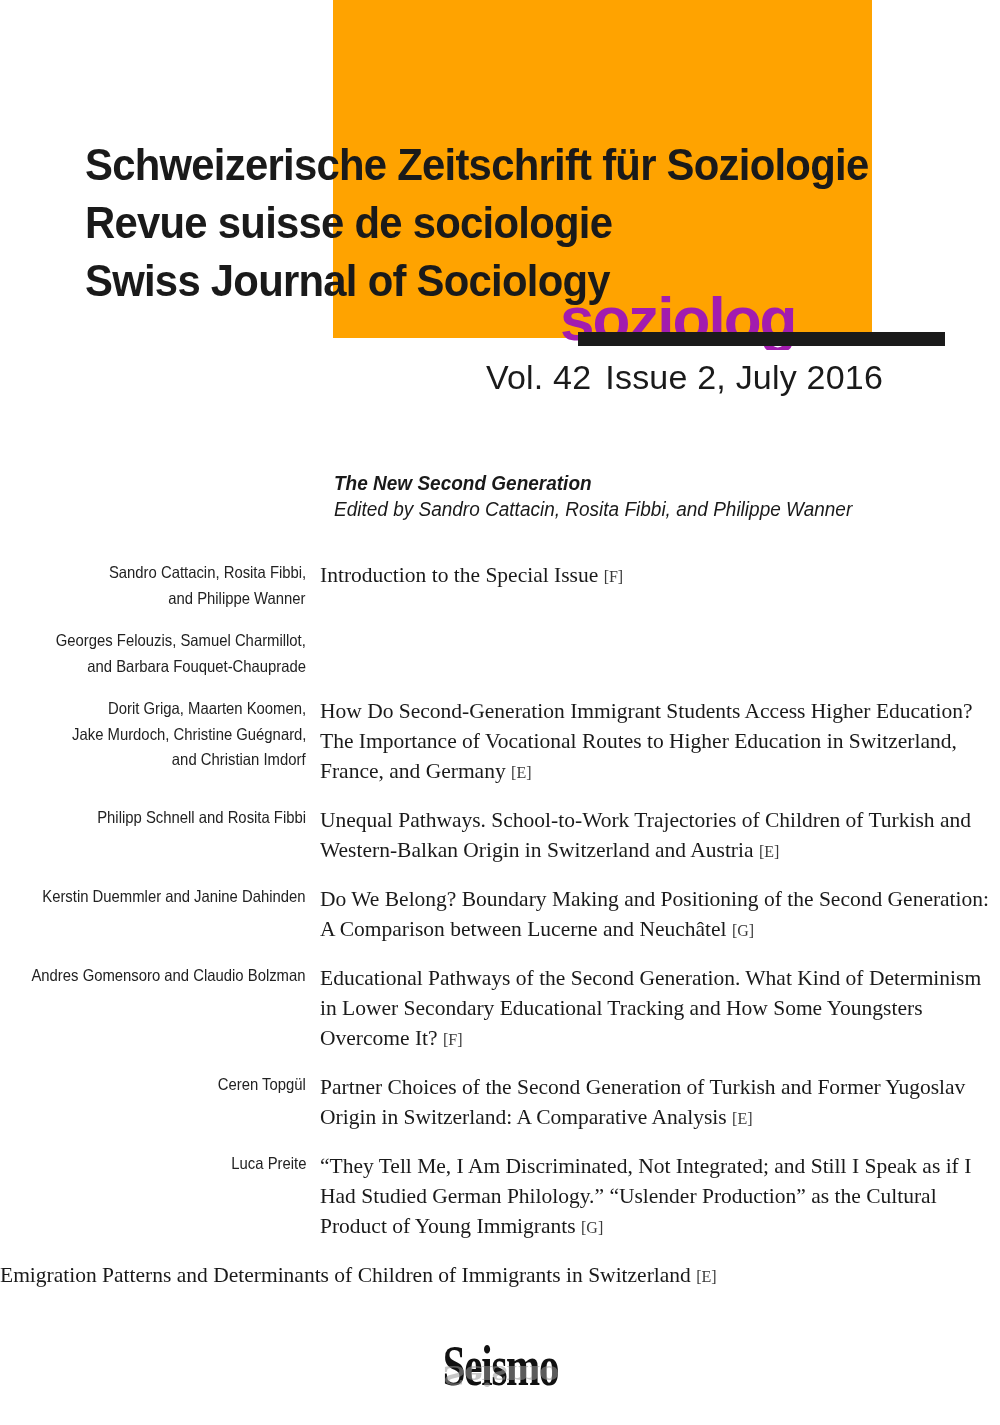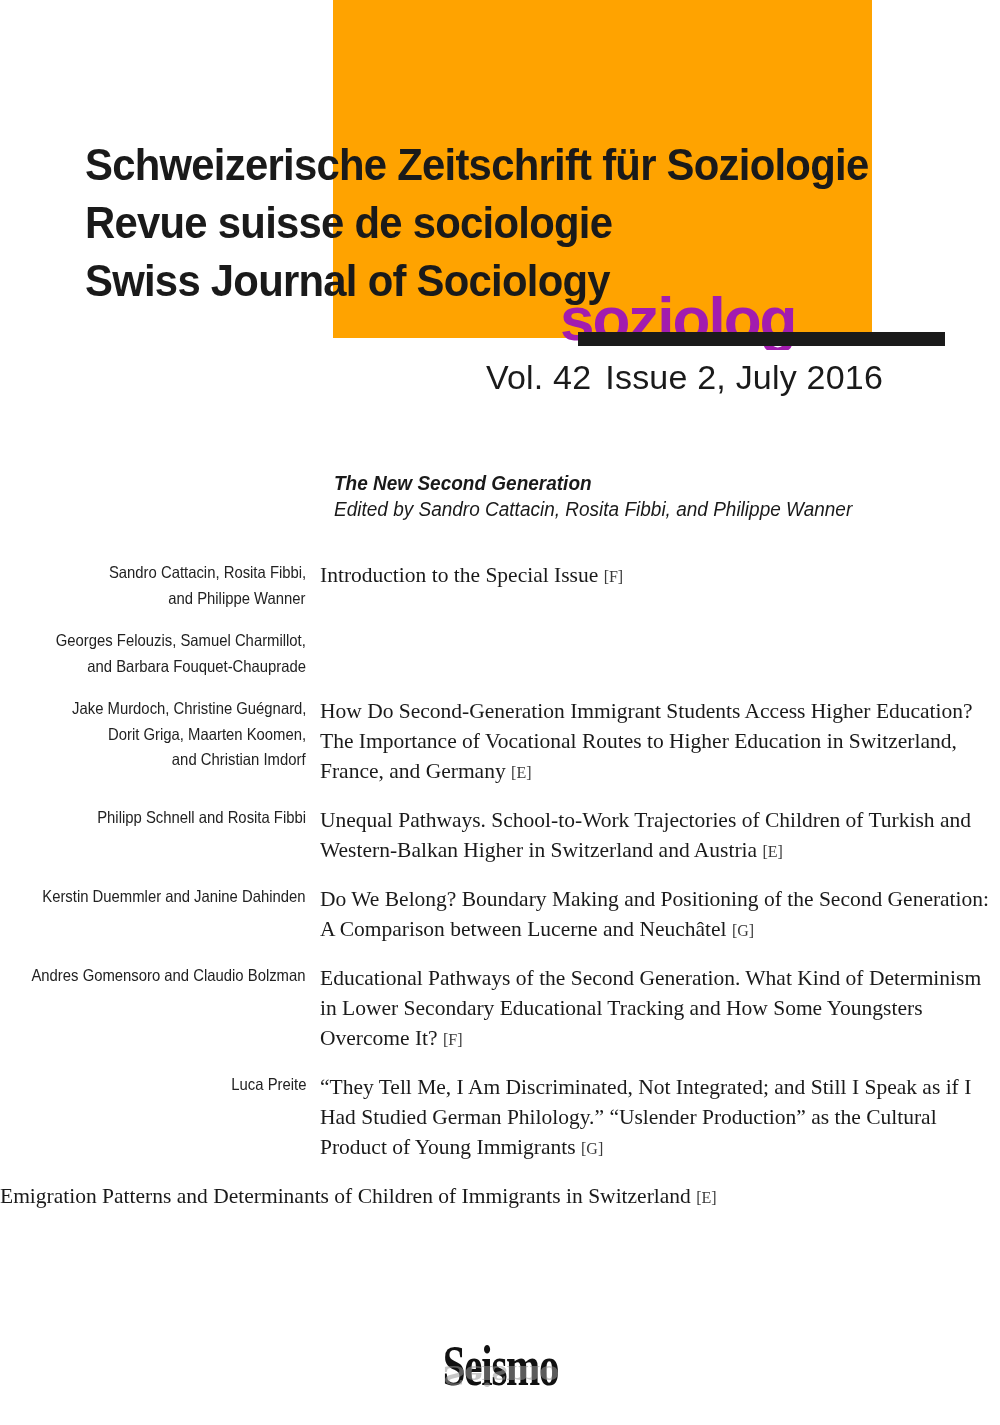--- a/index.html
+++ b/index.html
@@ -225,43 +225,49 @@
       <div class="toc-title"><span>Introduction to the Special Issue</span> <span class="lang">[F]</span></div>
     </div>
     <div class="toc-entry">
       <div class="toc-authors">
         <div><span>Georges Felouzis, Samuel Charmillot,</span></div>
         <div><span>and Barbara Fouquet-Chauprade</span></div>
       </div>
     </div>
     <div class="toc-entry">
       <div class="toc-authors">
+        <div><span>Dorit Griga, Maarten Koomen,</span></div>
         <div><span>Jake Murdoch, Christine Guégnard,</span></div>
-        <div><span>Dorit Griga, Maarten Koomen,</span></div>
         <div><span>and Christian Imdorf</span></div>
       </div>
       <div class="toc-title"><span>How Do Second-Generation Immigrant Students Access Higher Education?  The Importance of Vocational Routes to Higher Education in Switzerland, France, and Germany</span> <span class="lang">[E]</span></div>
     </div>
     <div class="toc-entry">
       <div class="toc-authors">
         <div><span>Philipp Schnell and Rosita Fibbi</span></div>
       </div>
-      <div class="toc-title"><span>Unequal Pathways.  School-to-Work Trajectories of Children of Turkish and Western-Balkan Higher in Switzerland and Austria</span> <span class="lang">[E]</span></div>
+      <div class="toc-title"><span>Unequal Pathways.  School-to-Work Trajectories of Children of Turkish and Western-Balkan Origin in Switzerland and Austria</span> <span class="lang">[E]</span></div>
     </div>
     <div class="toc-entry">
       <div class="toc-authors">
         <div><span>Kerstin Duemmler and Janine Dahinden</span></div>
       </div>
       <div class="toc-title"><span>Do We Belong?  Boundary Making and Positioning of the Second Generation: A Comparison between Lucerne and Neuchâtel</span> <span class="lang">[G]</span></div>
     </div>
     <div class="toc-entry">
       <div class="toc-authors">
         <div><span>Andres Gomensoro and Claudio Bolzman</span></div>
       </div>
       <div class="toc-title"><span>Educational Pathways of the Second Generation.  What Kind of Determinism in Lower Secondary Educational Tracking and How Some Youngsters Overcome It?</span> <span class="lang">[F]</span></div>
+    </div>
+    <div class="toc-entry">
+      <div class="toc-authors">
+        <div><span>Ceren Topgül</span></div>
+      </div>
+      <div class="toc-title"><span>Partner Choices of the Second Generation of Turkish and Former Yugoslav Origin in Switzerland: A Comparative Analysis</span> <span class="lang">[E]</span></div>
     </div>
     <div class="toc-entry">
       <div class="toc-authors">
         <div><span>Luca Preite</span></div>
       </div>
       <div class="toc-title"><span>“They Tell Me, I Am Discriminated, Not Integrated; and Still I Speak as if I Had Studied German Philology.”  “Uslender Production” as the Cultural Product of Young Immigrants</span> <span class="lang">[G]</span></div>
     </div>
     <div class="toc-entry">
       <div class="toc-title"><span>Emigration Patterns and Determinants of Children of Immigrants in Switzerland</span> <span class="lang">[E]</span></div>
     </div>

